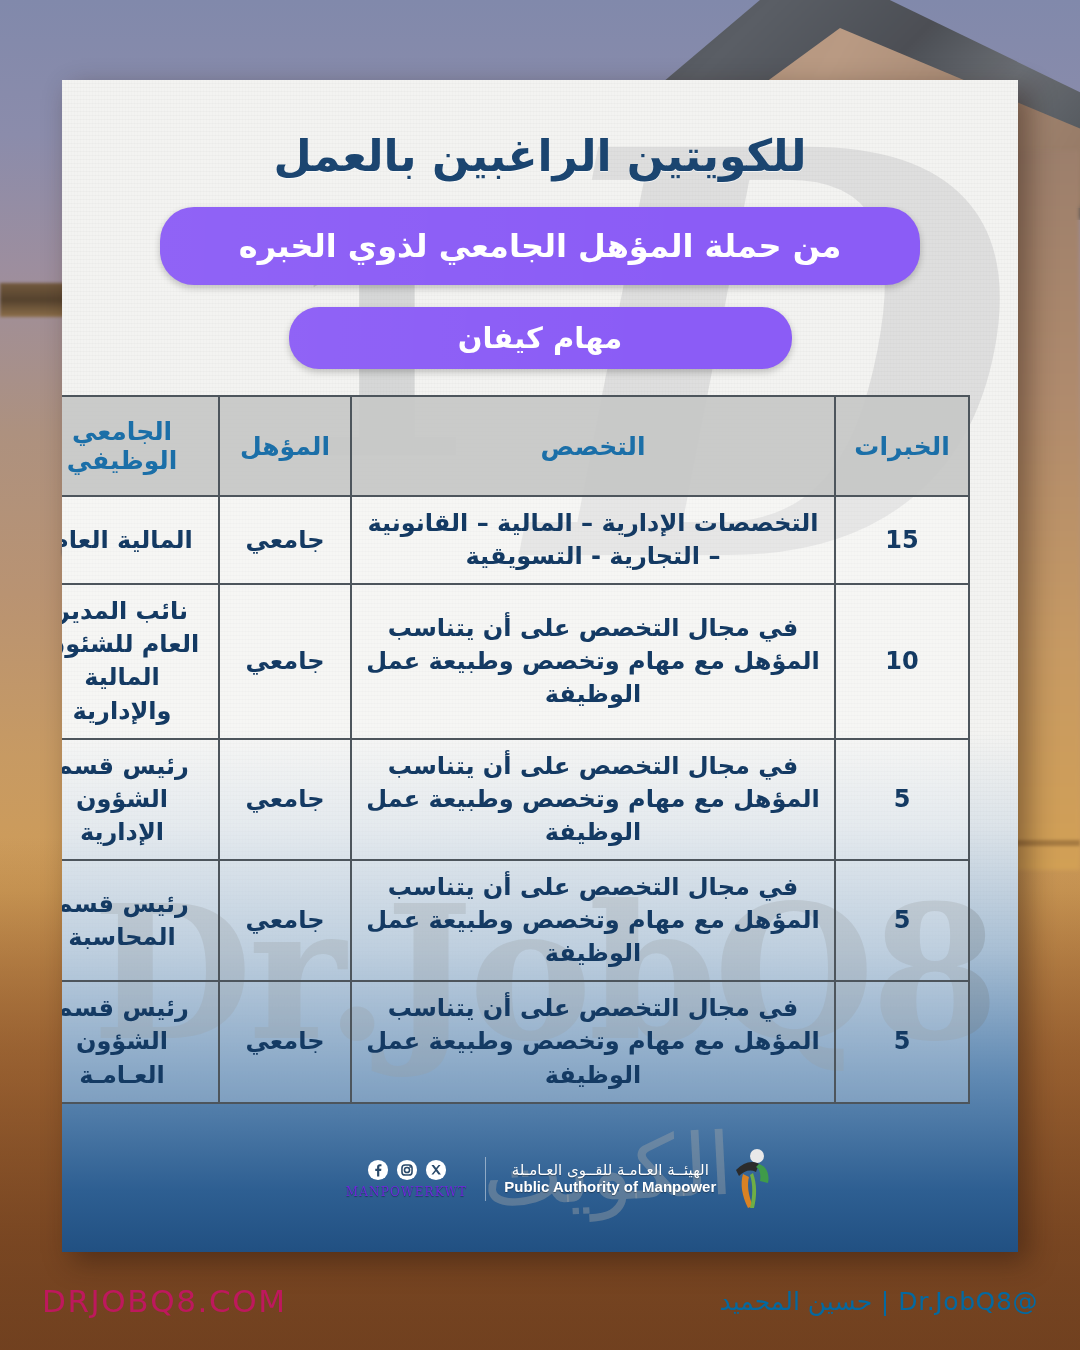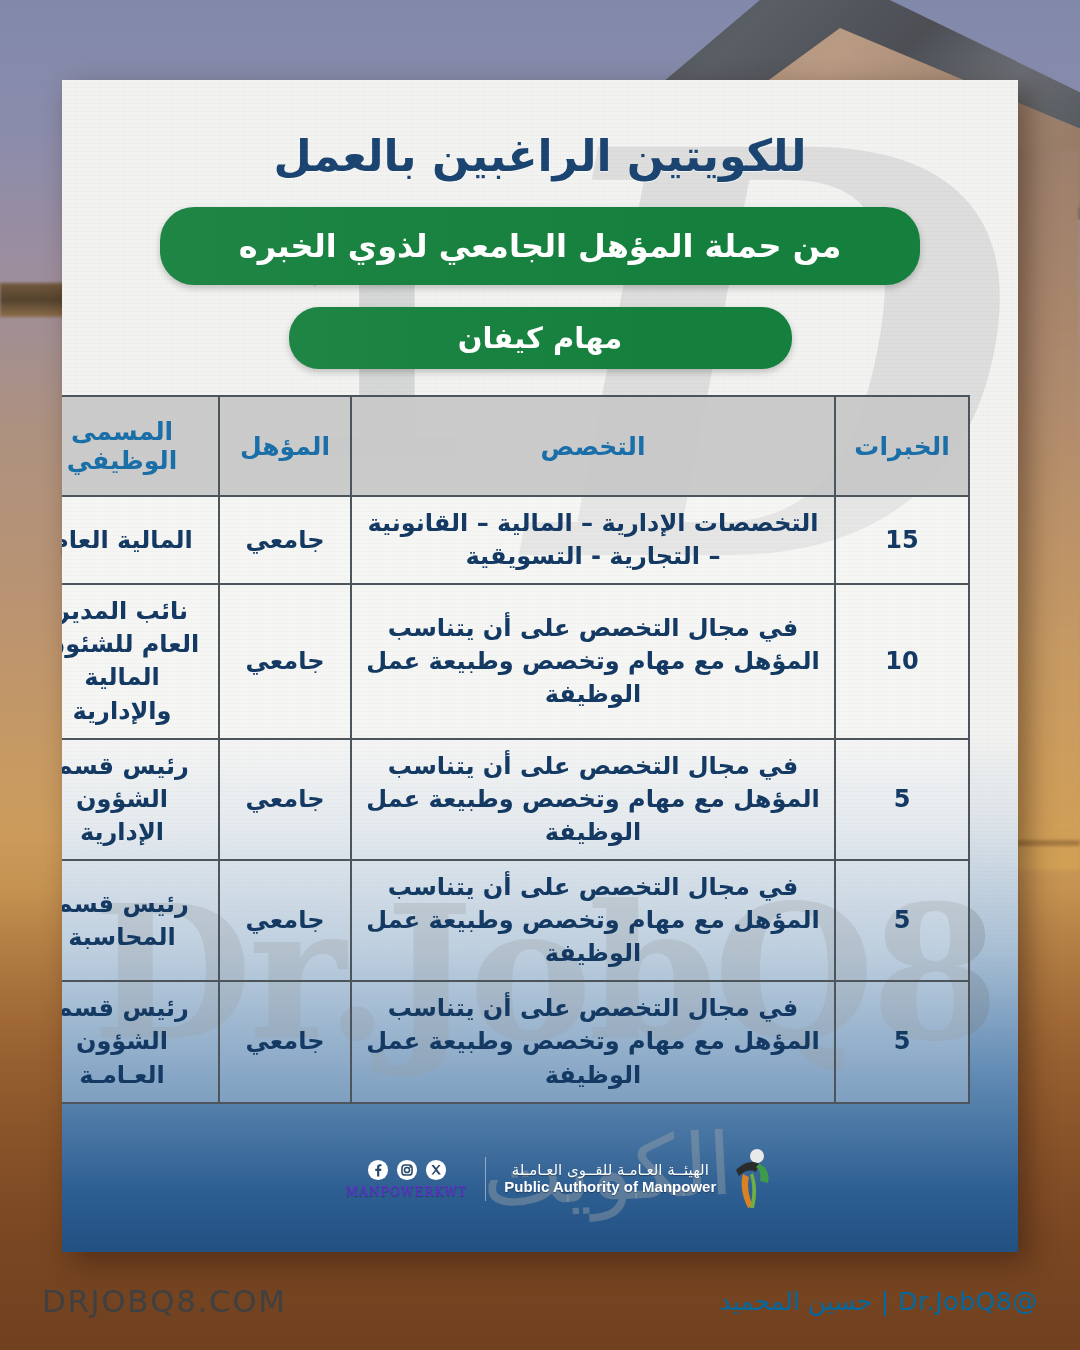--- a/index.html
+++ b/index.html
@@ -196,21 +196,21 @@
     color: #1b4570;
     font-size: 44px;
     font-weight: bold;
     margin-top: 50px;
     letter-spacing: 0px;
     text-shadow: 0 1px 0 rgba(255,255,255,.6);
   }
 
   .banner {
     margin: 26px auto 0;
-    background: #15803d;
+    background: #8b5cf6;
     color: #ffffff;
     font-size: 32px;
     font-weight: bold;
     text-align: center;
     border-radius: 34px;
     padding: 20px 30px;
     width: 700px;
     box-shadow: 0 3px 7px rgba(0,0,0,0.22);
     position: relative;
     overflow: hidden;
@@ -335,21 +335,21 @@
     padding: 0 42px;
     box-sizing: border-box;
   }
   .credit {
     color: #0369a1;
     font-size: 25px;
     letter-spacing: .6px;
     direction: rtl;
   }
   .site {
-    color: #404040;
+    color: #be185d;
     font-size: 31px;
     letter-spacing: 1.6px;
     font-weight: 500;
   }
 </style>
 </head>
 <body>
 
 <div class="bg">
   <div class="bg-roof"></div>
@@ -377,21 +377,21 @@
 
     <div class="banner sub">مهام كيفان</div>
 
     <div class="tbl-wrap">
       <table class="jobs">
         <thead>
           <tr>
             <th class="h-years">الخبرات</th>
             <th class="h-spec">التخصص</th>
             <th class="h-qual">المؤهل</th>
-            <th class="h-title">المسمى الوظيفي</th>
+            <th class="h-title">الجامعي الوظيفي</th>
           </tr>
         </thead>
         <tbody id="jobs-body">
             <tr>
               <td class="c-years">15</td>
               <td class="c-spec">التخصصات الإدارية – المالية – القانونية – التجارية - التسويقية</td>
               <td class="c-qual">جامعي</td>
               <td class="c-title">المالية العام</td>
             </tr>
             <tr>

